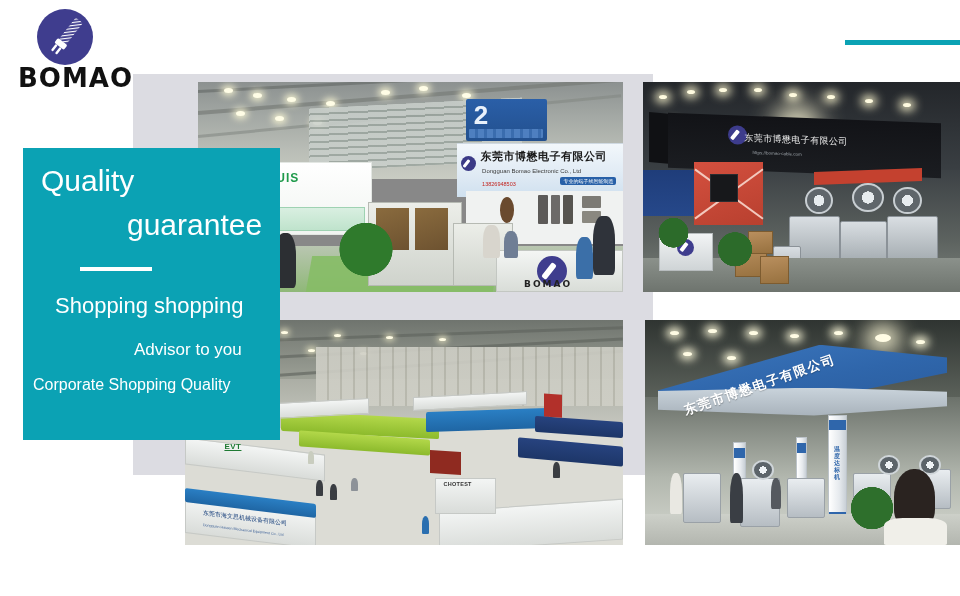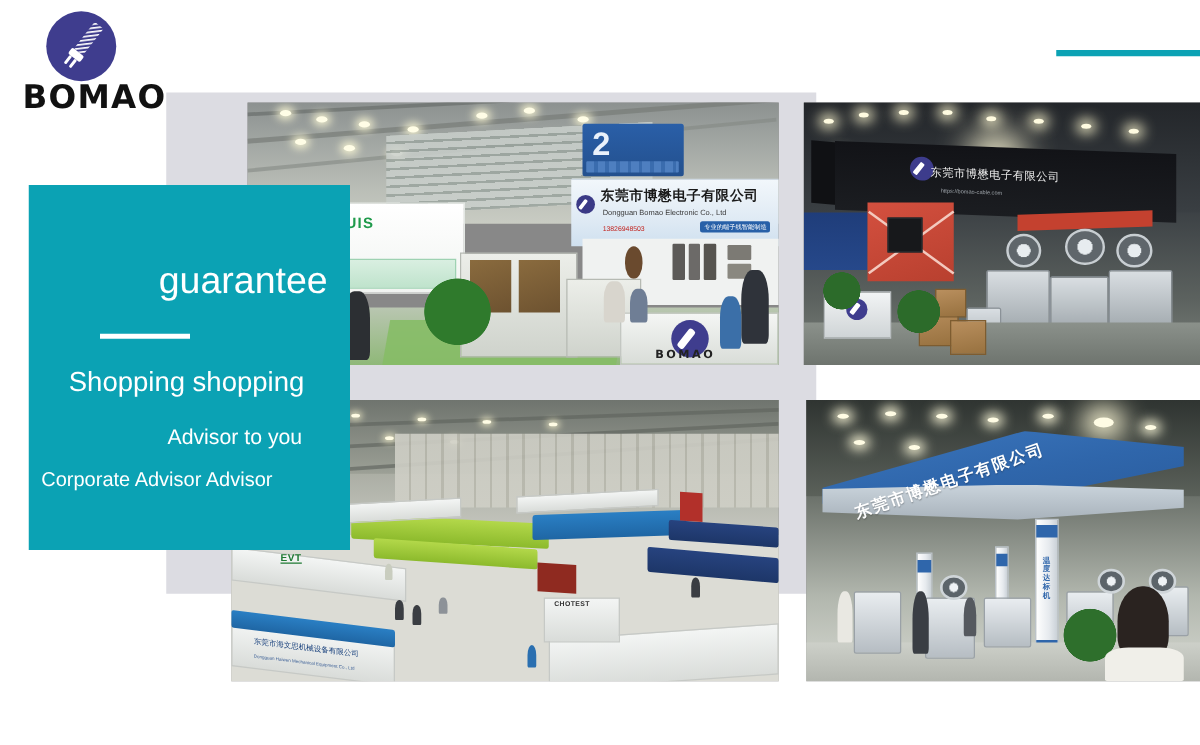--- a/index.html
+++ b/index.html
@@ -473,20 +473,21 @@
       <div class="abs br-person" style="left:40%;bottom:16%;width:3.2%;height:14%;background:#55595f;"></div>
 
       <div class="abs br-plant" style="left:64%;bottom:0%;width:16%;height:30%;"></div>
 
       <div class="abs br-woman-hair" style="left:79%;bottom:8%;width:13%;height:26%;"></div>
       <div class="abs br-woman-body" style="left:76%;bottom:0%;width:20%;height:12%;"></div>
     </div>
   </div>
 
   <div class="teal-card">
+    <div class="tc-quality">Quality</div>
     <div class="tc-guarantee">guarantee</div>
     <div class="tc-rule"></div>
     <div class="tc-business">Shopping shopping</div>
     <div class="tc-belongs">Advisor to you</div>
-    <div class="tc-advisor">Corporate Advisor Advisor</div>
+    <div class="tc-advisor">Corporate Shopping Quality</div>
   </div>
 
 </div>
 
 </body></html>

